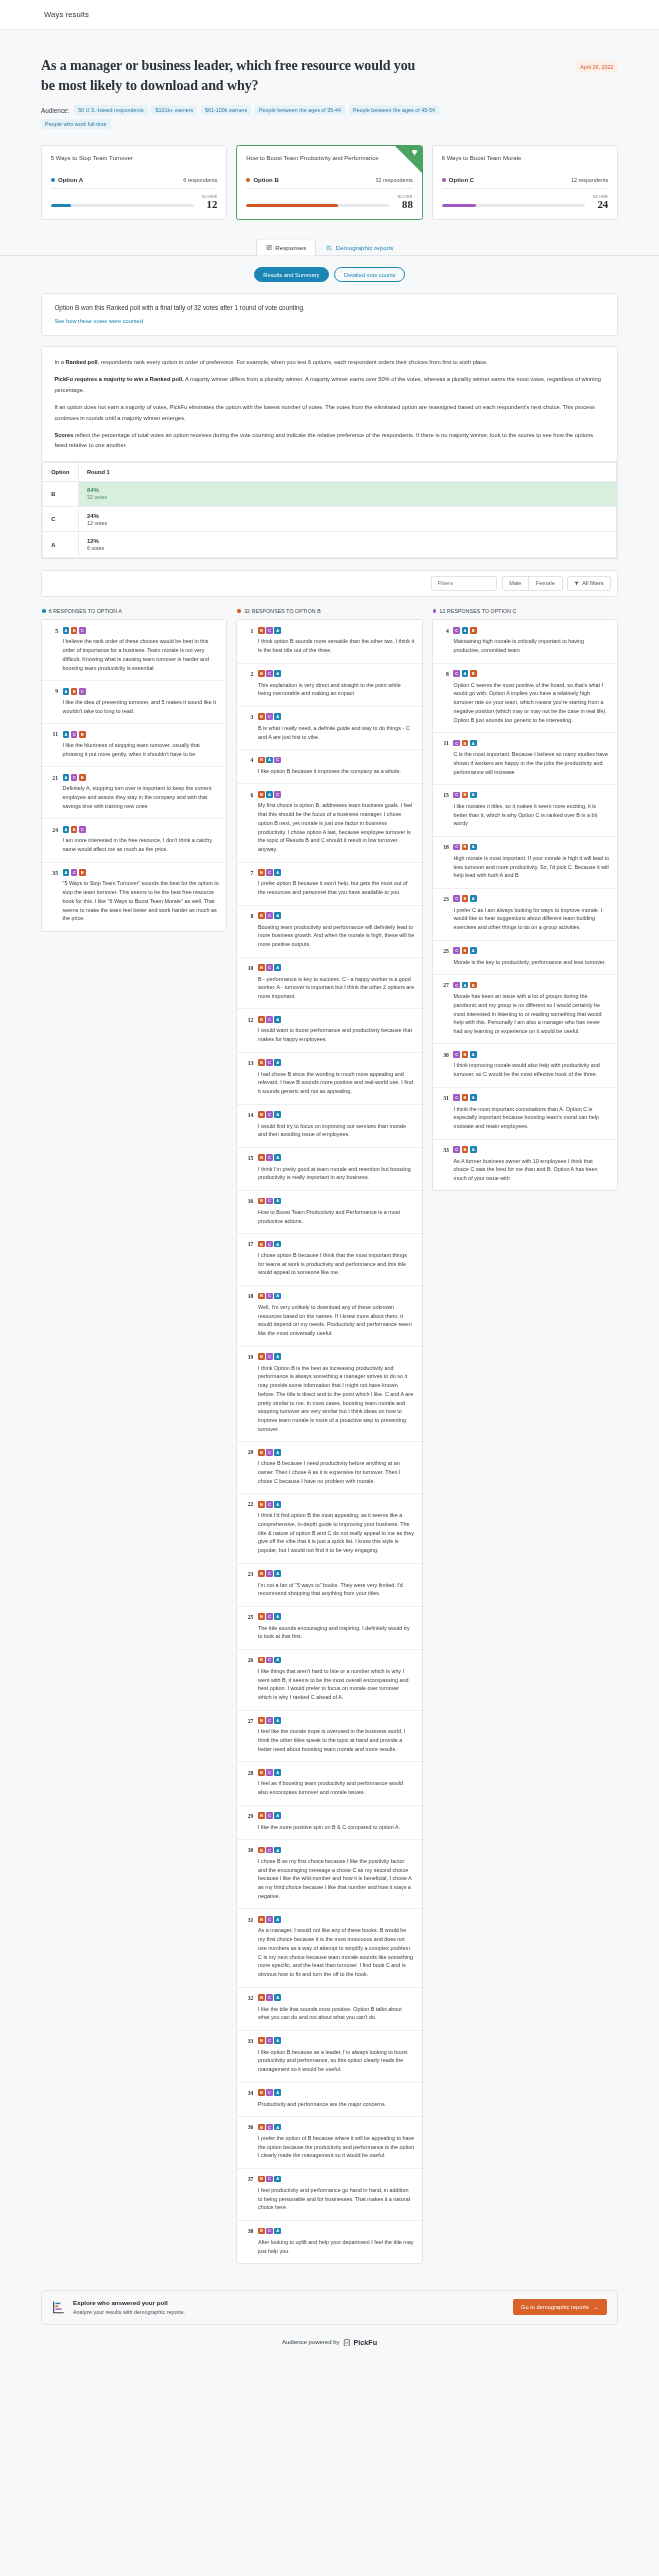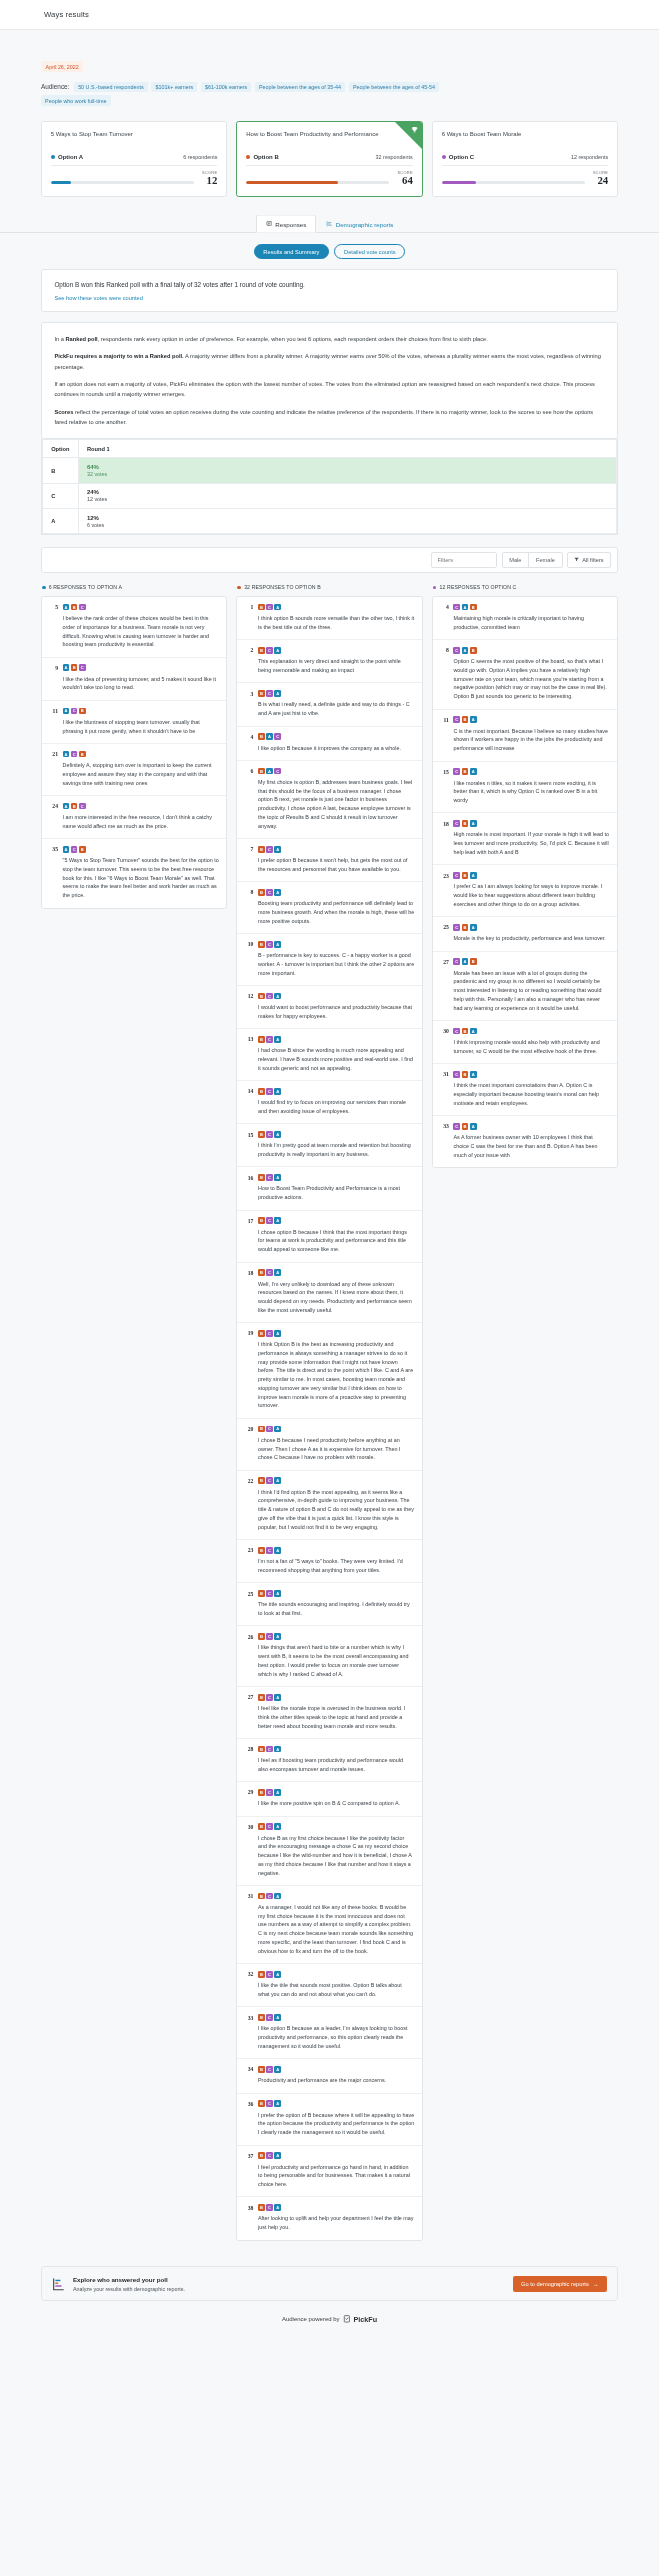--- a/index.html
+++ b/index.html
@@ -200,20 +200,21 @@
 <body>
 
 <div class="topbar">
   <div class="topbar-title">Ways results</div>
 </div>
 
 <div class="page">
   <div class="wrap">
 
     <div class="qhead">
+      <div class="qtitle">As a manager or business leader, which free resource would you be most likely to download and why?</div>
       <div class="date-badge">April 26, 2022</div>
     </div>
 
     <div class="audience-row">
       <span class="audience-label">Audience:</span>
       <span class="tag">50 U.S.-based respondents</span>
       <span class="tag">$101k+ earners</span>
       <span class="tag">$61-100k earners</span>
       <span class="tag">People between the ages of 35-44</span>
       <span class="tag">People between the ages of 45-54</span>
@@ -257,21 +258,21 @@
           </div>
           <span class="opt-resp">32 respondents</span>
         </div>
         <div class="divider"></div>
         <div class="score-row">
           <div class="bar-track">
             <div class="bar-fill" id="barB" style="background: rgb(207, 90, 37); width: 64%;"></div>
           </div>
           <div class="score-box">
             <div class="score-label">SCORE</div>
-            <div class="score-val">64</div>
+            <div class="score-val">88</div>
           </div>
         </div>
       </div>
 
       <div class="card">
         <div class="card-title">6 Ways to Boost Team Morale</div>
         <div class="opt-row">
           <div class="opt-left">
             <span class="dot" id="dotC" style="background: rgb(162, 89, 192);"></span>
             <span class="opt-name">Option C</span>

